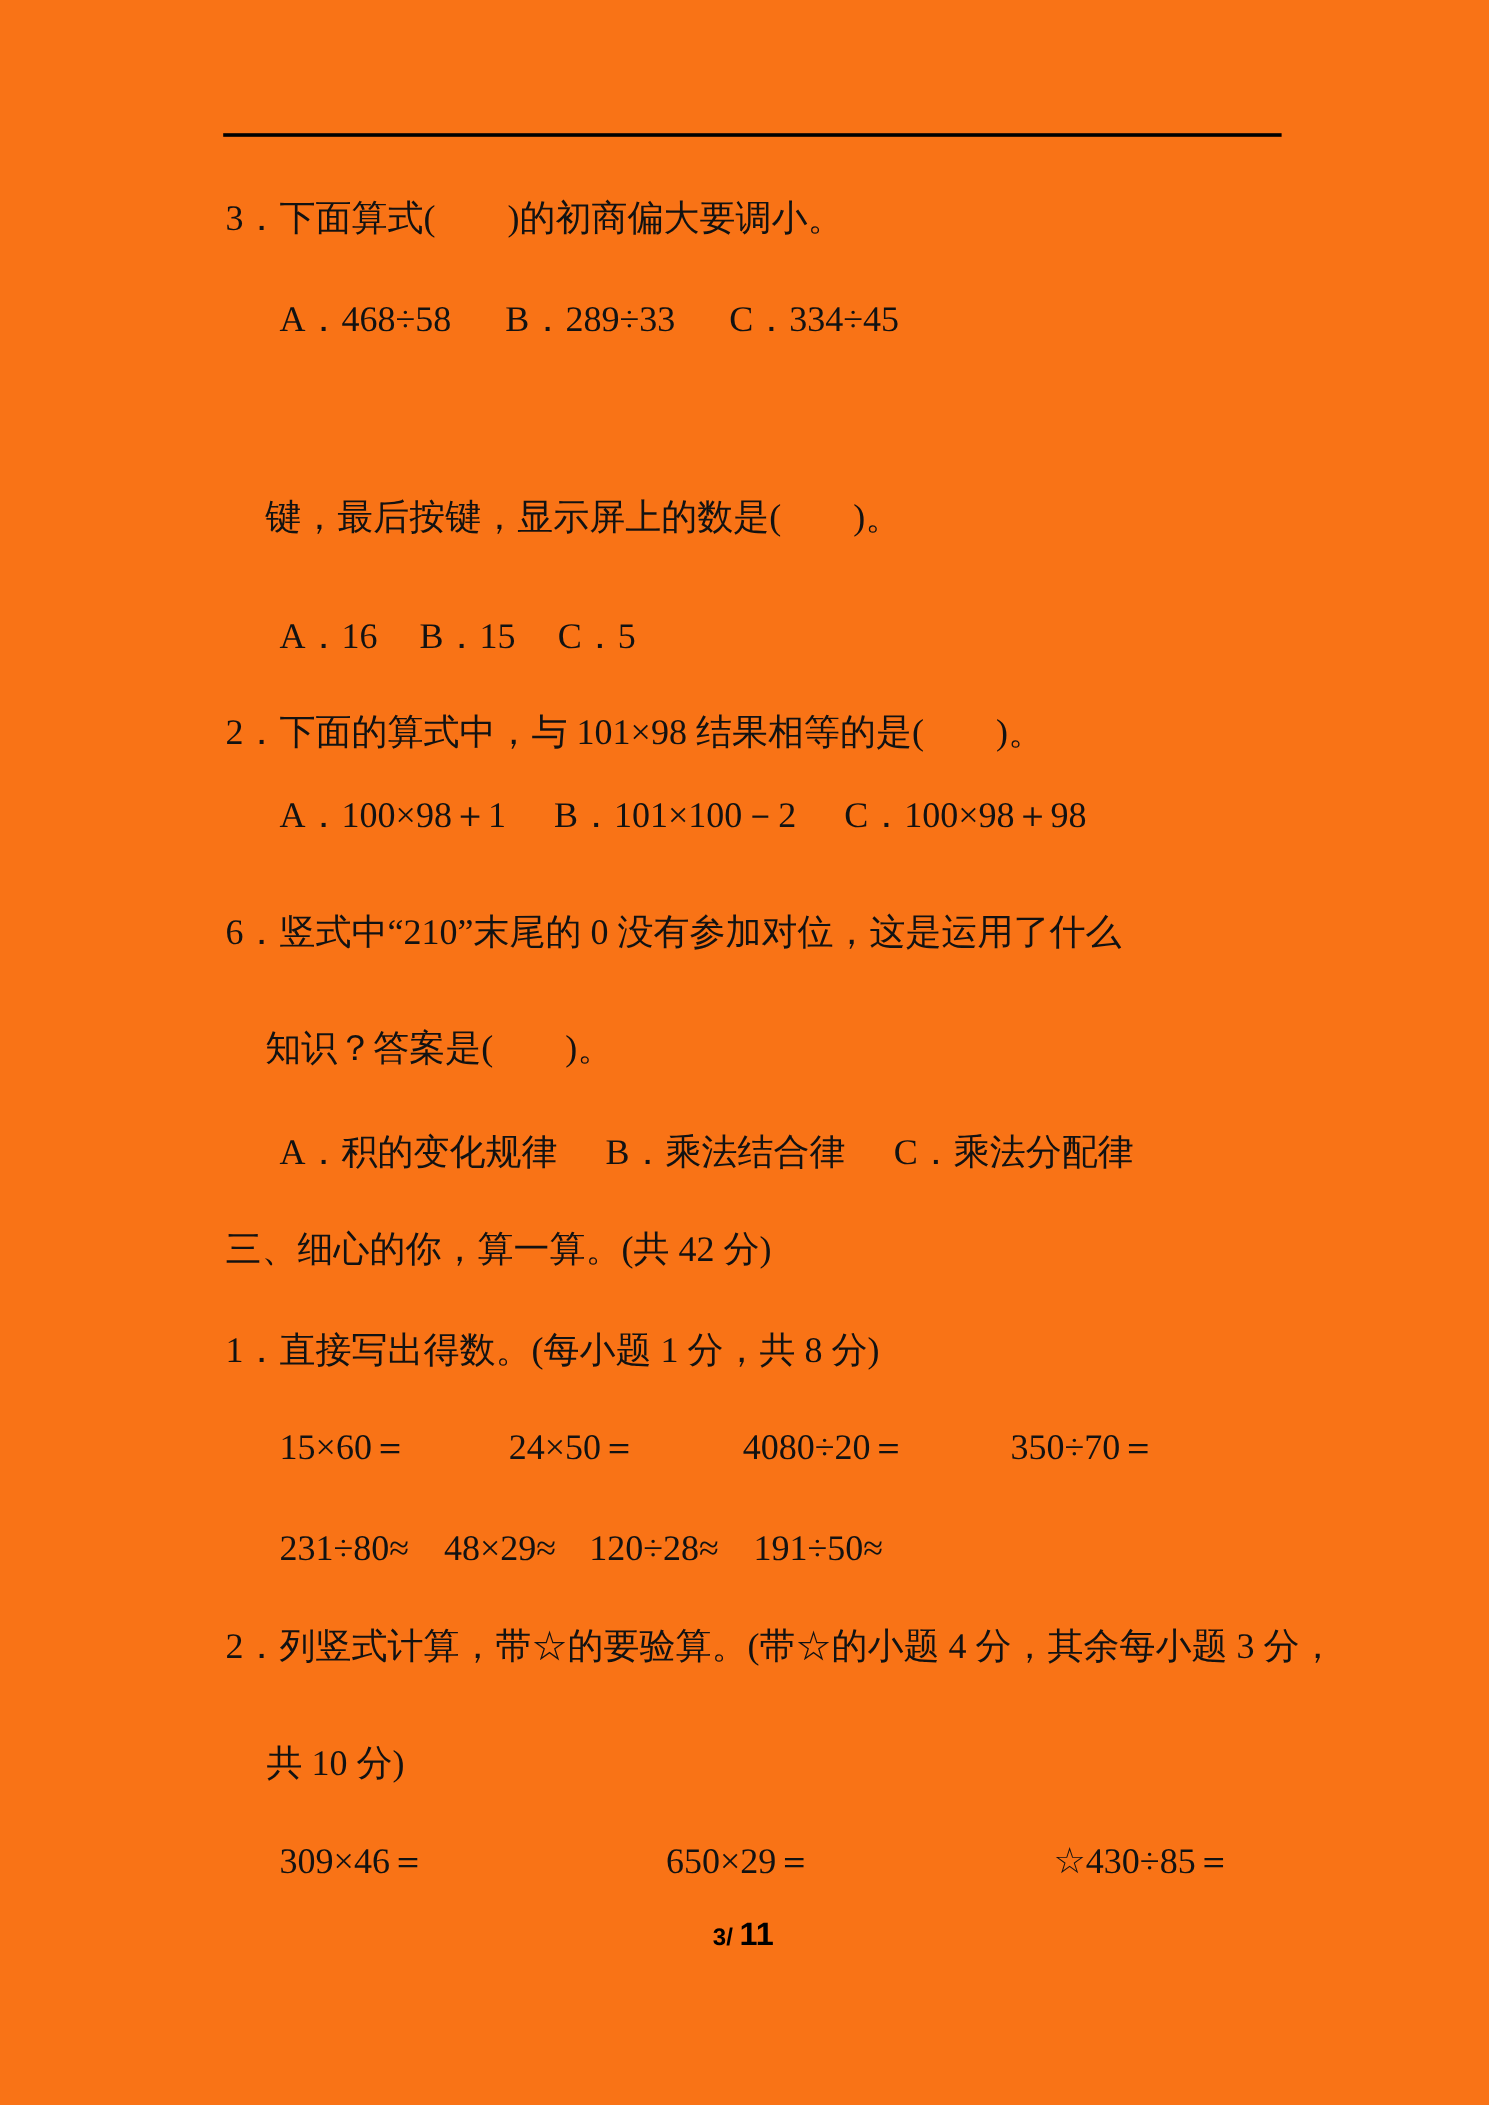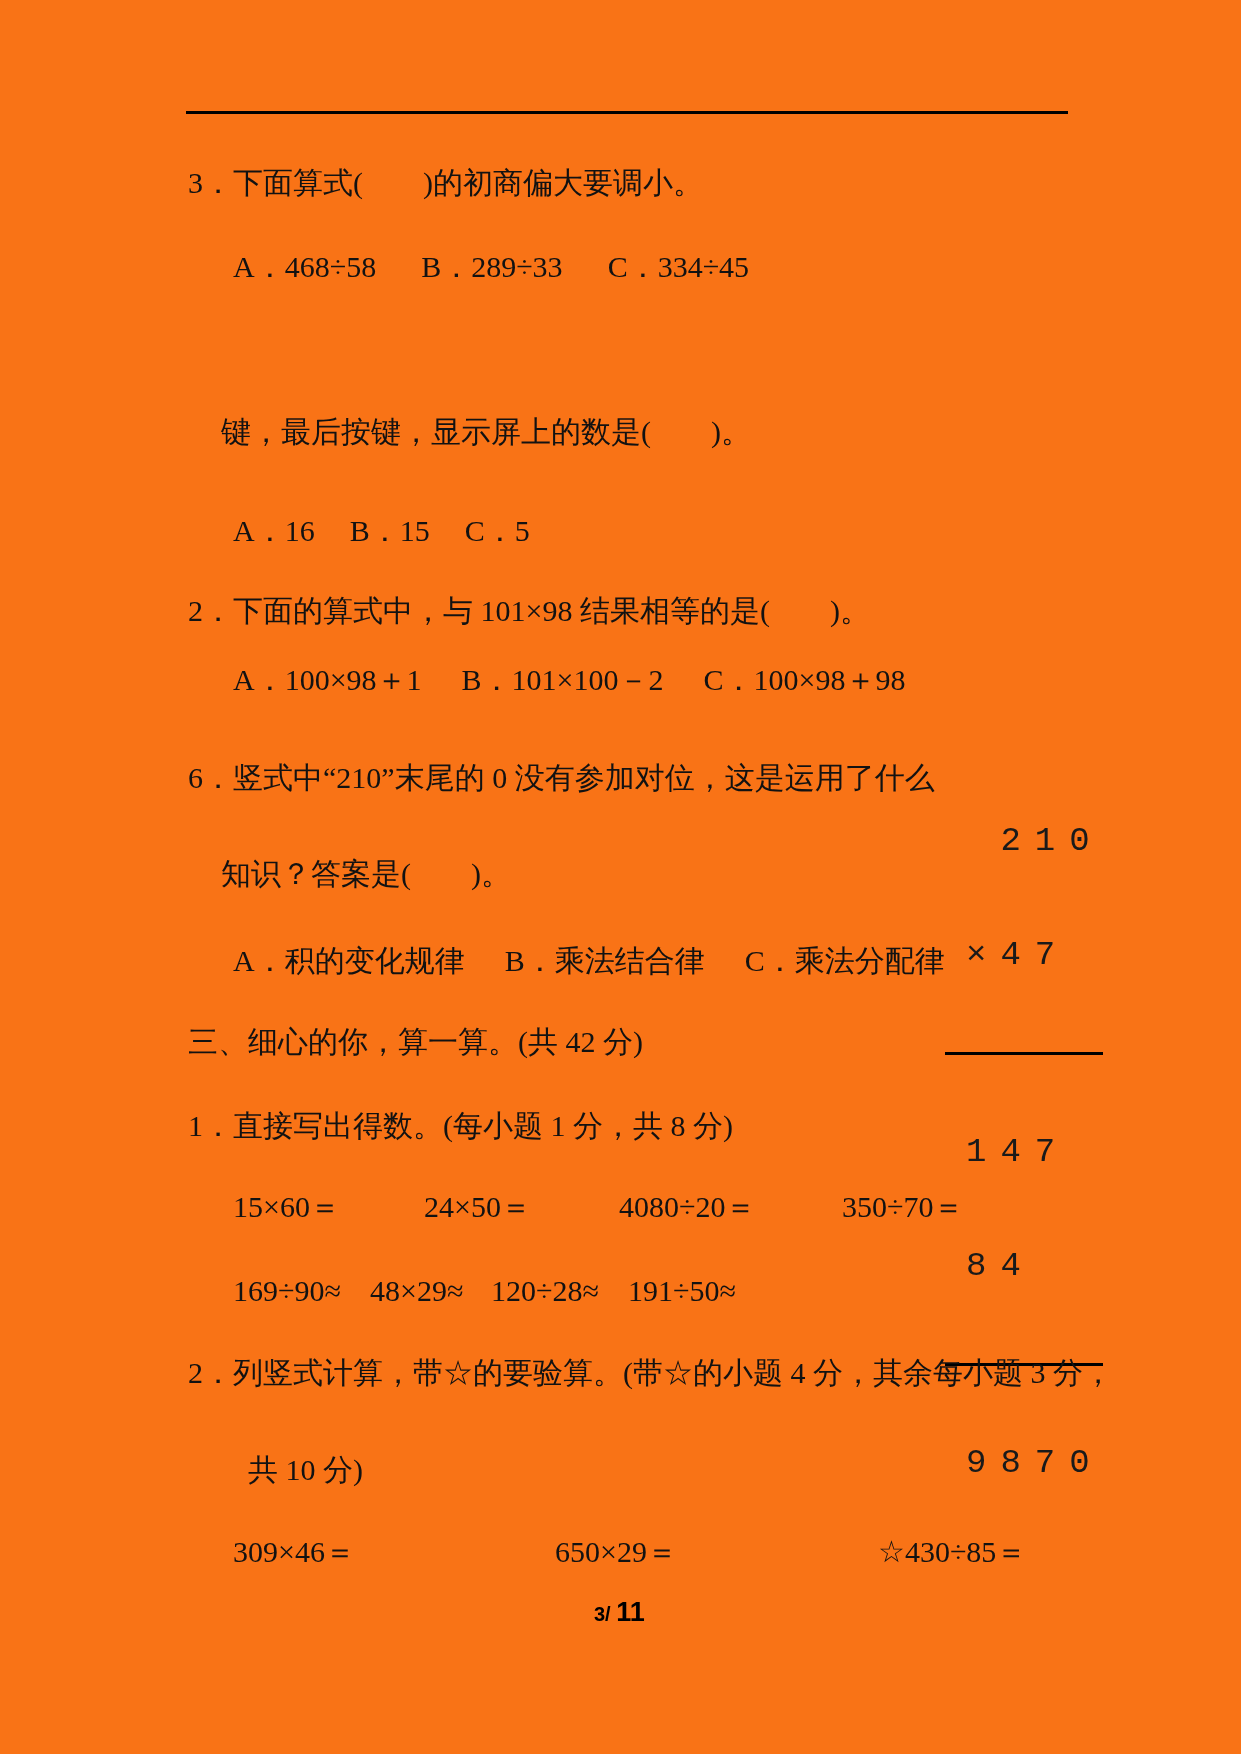--- a/index.html
+++ b/index.html
@@ -75,48 +75,39 @@
   </div>
 
   <div class="t" style="left:188px;top:762px;">6．竖式中“210”末尾的 0 没有参加对位，这是运用了什么</div>
   <div class="t" style="left:221px;top:858px;">知识？答案是(　　)。</div>
   <div class="t opts gap40" style="left:233px;top:945px;">
     <span>A．积的变化规律</span>
     <span>B．乘法结合律</span>
     <span>C．乘法分配律</span>
   </div>
 
-  <div class="vmult">
-    <div> 210</div>
-    <div>×47</div>
-    <div class="vm-rule"></div>
-    <div>147</div>
-    <div>84</div>
-    <div class="vm-rule"></div>
-    <div>9870</div>
-  </div>
 
   <div class="t" style="left:188px;top:1026px;">三、细心的你，算一算。(共 42 分)</div>
 
   <div class="t" style="left:188px;top:1110px;">1．直接写出得数。(每小题 1 分，共 8 分)</div>
   <div class="row" style="top:1191px;">
     <span class="r1-0">15×60＝</span>
     <span class="r1-1">24×50＝</span>
     <span class="r1-2">4080÷20＝</span>
     <span class="r1-3">350÷70＝</span>
   </div>
   <div class="row" style="top:1275px;">
-    <span class="r2-0">169÷90≈</span>
+    <span class="r2-0">231÷80≈</span>
     <span class="r2-1">48×29≈</span>
     <span class="r2-2">120÷28≈</span>
     <span class="r2-3">191÷50≈</span>
   </div>
 
   <div class="t" style="left:188px;top:1357px;">2．列竖式计算，带☆的要验算。(带☆的小题 4 分，其余每小题 3 分，</div>
-  <div class="t" style="left:222px;top:1454px;margin-left:26px;">共 10 分)</div>
+  <div class="t" style="left:222px;top:1454px;">共 10 分)</div>
   <div class="row" style="top:1536px;">
     <span class="r3-0">309×46＝</span>
     <span class="r3-1">650×29＝</span>
     <span class="r3-2">☆430÷85＝</span>
   </div>
 
   <div class="footer">
     <span>3/</span>
     <span class="footer-total">11</span>
   </div>

